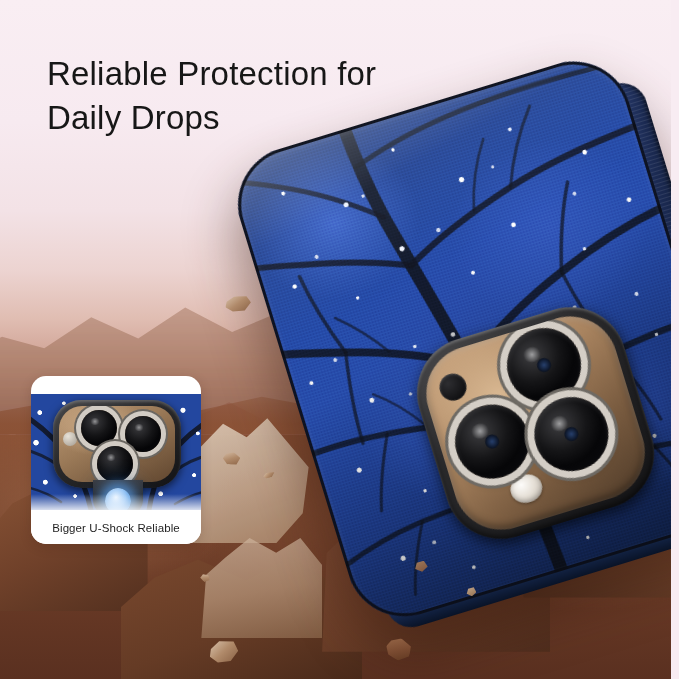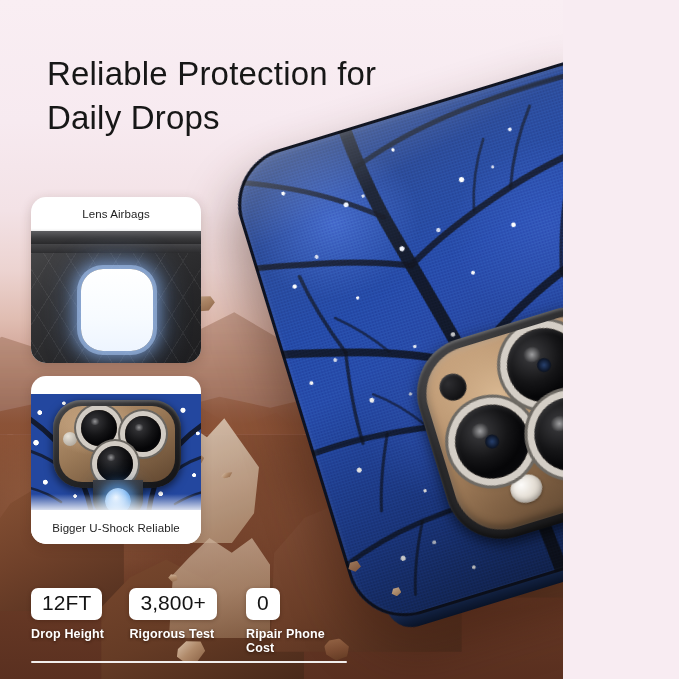--- a/index.html
+++ b/index.html
@@ -4,21 +4,21 @@
 <style>
   html,body{margin:0;padding:0;}
   body{
     width:679px;height:679px;
     font-family:"Liberation Sans", sans-serif;
     overflow:hidden;
     background:#f8ecf2;
   }
   #stage{
     position:relative;
-    width:563px;height:679px;
+    width:671px;height:679px;
     overflow:hidden;
     isolation:isolate;
   }
 
   
   .bg-sky{
     position:absolute;inset:0;
     background:linear-gradient(180deg,
       #f9eef3 0%,
       #f7eaf0 18%,
@@ -521,29 +521,20 @@
   <div class="debris d5"></div>
   <div class="debris d6"></div>
 
   <div class="debris d10"></div>
   <div class="debris d11"></div>
   <div class="debris d12"></div>
 
   <div class="title">Reliable Protection for
 Daily Drops</div>
 
-  <div class="card card-a">
-    <div class="tpu">
-      <div class="tpu-mesh"></div>
-    </div>
-    <div class="tpu-lip"></div>
-    <div class="tpu-lip2"></div>
-    <div class="airbag-glow"></div>
-    <div class="card-cap cap-top">Lens Airbags</div>
-  </div>
 
   <div class="card card-b">
     <div class="cb-case">
       <div class="cb-branch">
         <svg viewBox="0 0 186 116" preserveAspectRatio="none">
           <g stroke="#11141d" fill="none" stroke-linecap="round">
             <path d="M-4 18 C16 30 34 46 48 66 C58 82 64 98 68 116" stroke-width="5" opacity=".85"></path>
             <path d="M190 24 C170 36 152 52 140 72 C132 88 128 102 126 116" stroke-width="5" opacity=".85"></path>
             <path d="M-4 54 C14 58 30 66 44 78" stroke-width="3" opacity=".75"></path>
             <path d="M190 60 C172 64 156 72 144 84" stroke-width="3" opacity=".75"></path>
@@ -562,31 +553,14 @@
         <div class="cbl cbl-c"></div>
       </div>
     </div>
     <div class="cb-bump"></div>
     <div class="cb-airbag"></div>
     <div class="cb-btm"></div>
     <div class="cb-fade"></div>
     <div class="card-cap cap-bot">Bigger U-Shock Reliable</div>
   </div>
 
-  <div class="stats">
-    <div class="stat-row">
-      <div class="stat s1">
-        <div class="stat-pill">12FT</div>
-        <div class="stat-label">Drop Height</div>
-      </div>
-      <div class="stat s2">
-        <div class="stat-pill">3,800+</div>
-        <div class="stat-label">Rigorous Test</div>
-      </div>
-      <div class="stat s3">
-        <div class="stat-pill">0</div>
-        <div class="stat-label">Ripair Phone Cost</div>
-      </div>
-    </div>
-    <div class="stat-underline"></div>
-  </div>
 
 </div>
 
 </body></html>

